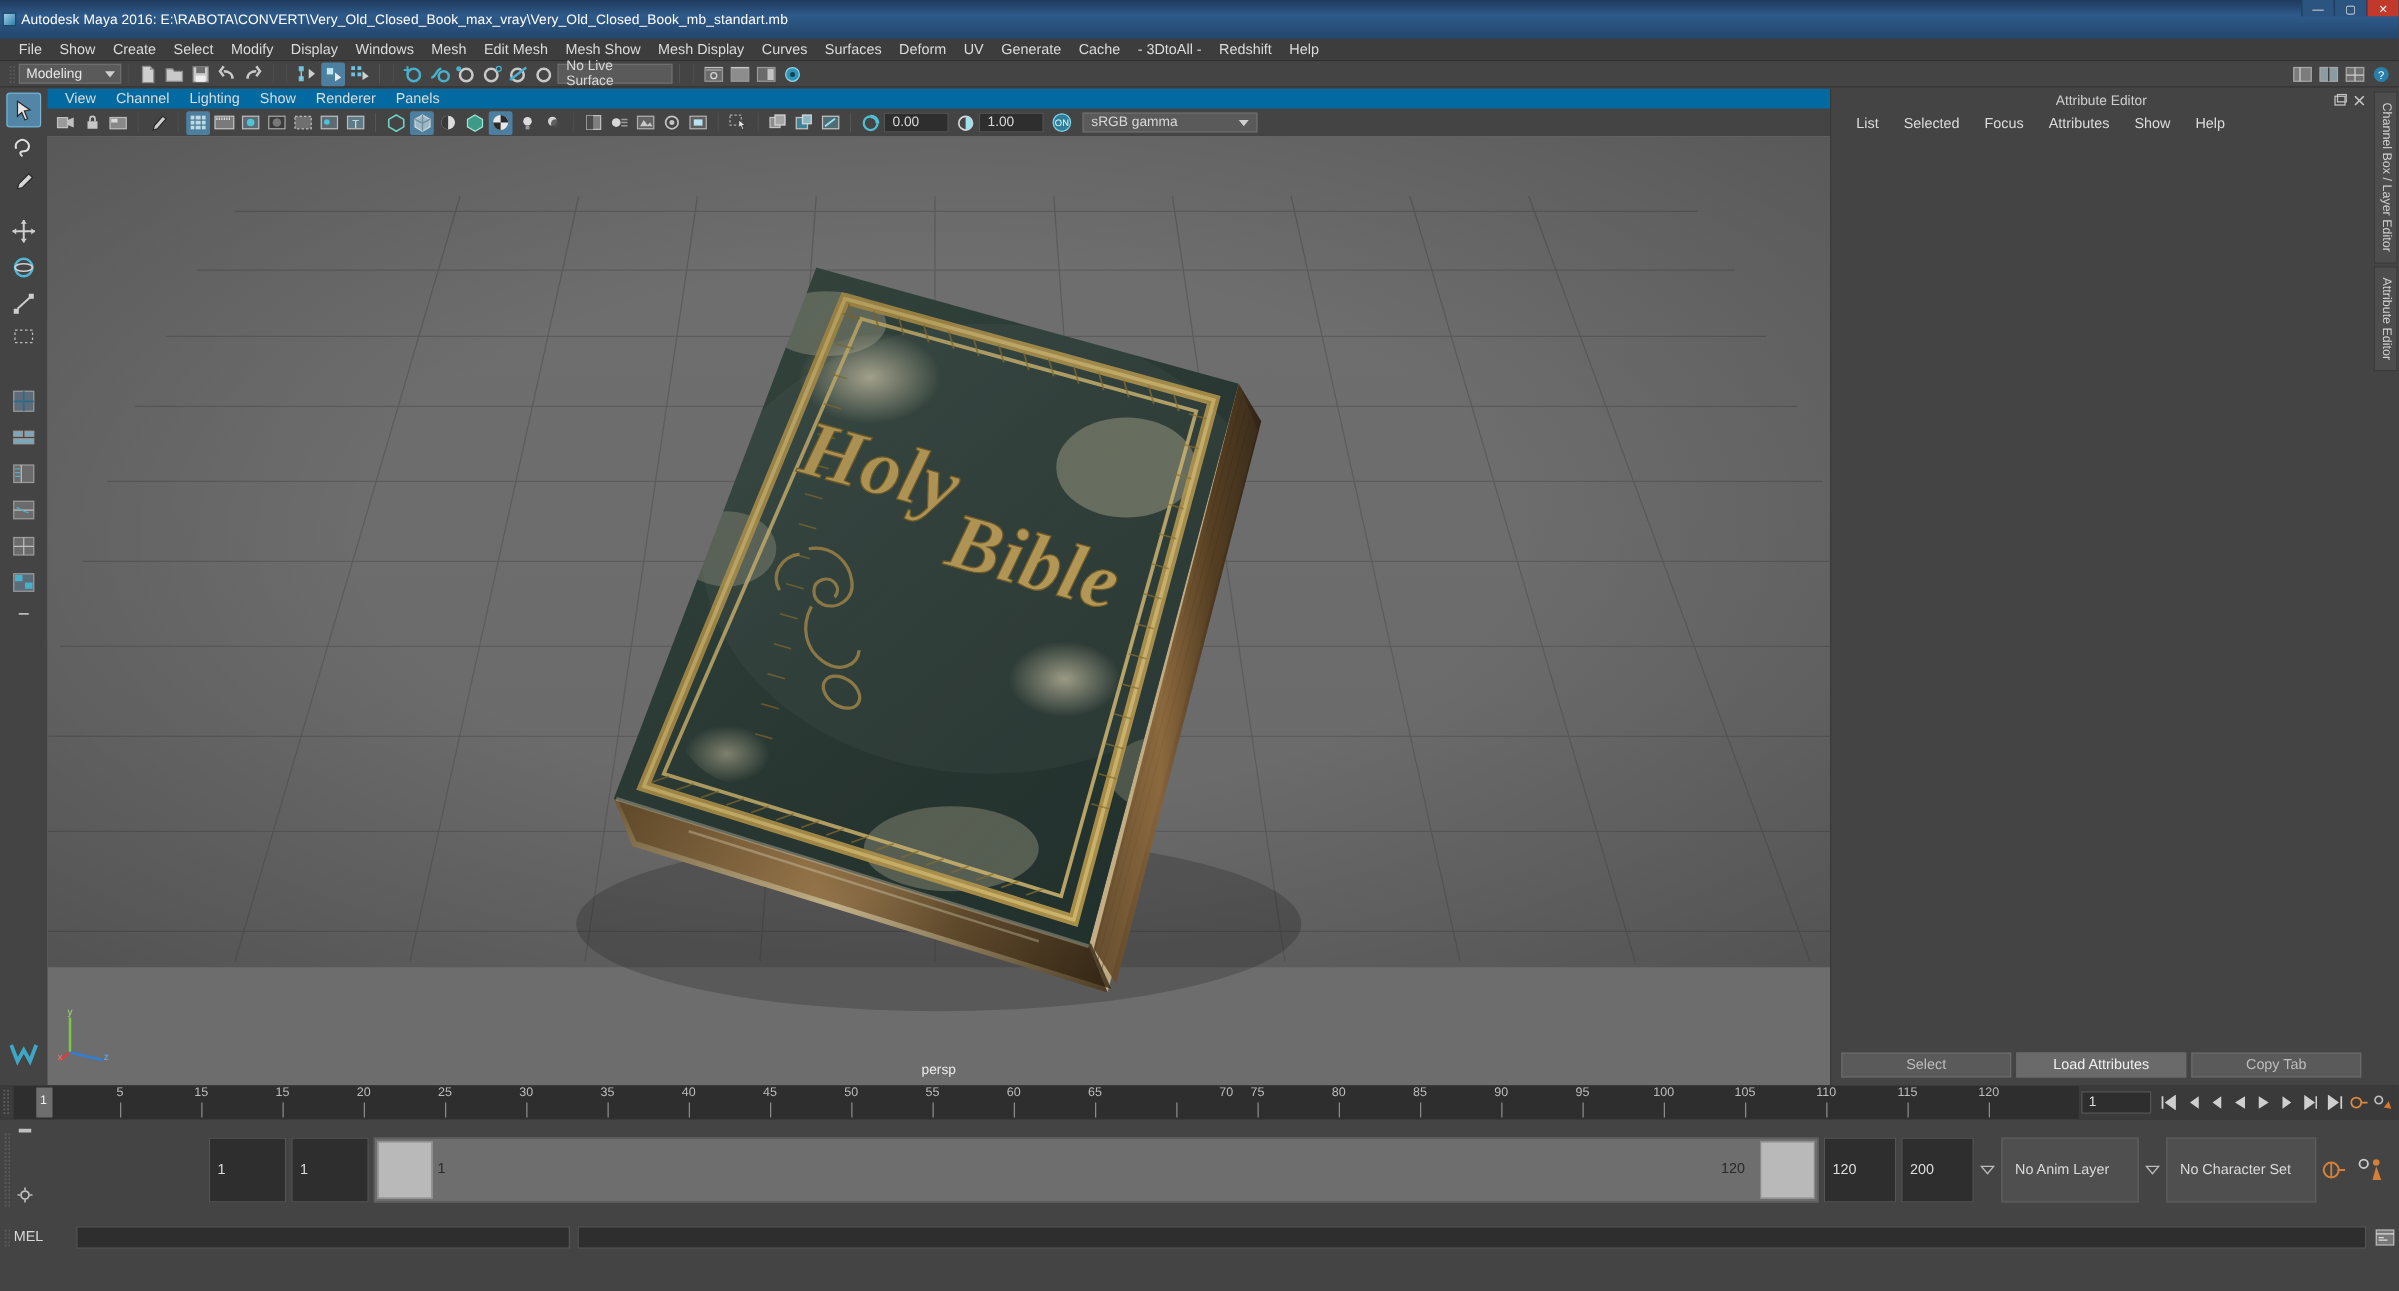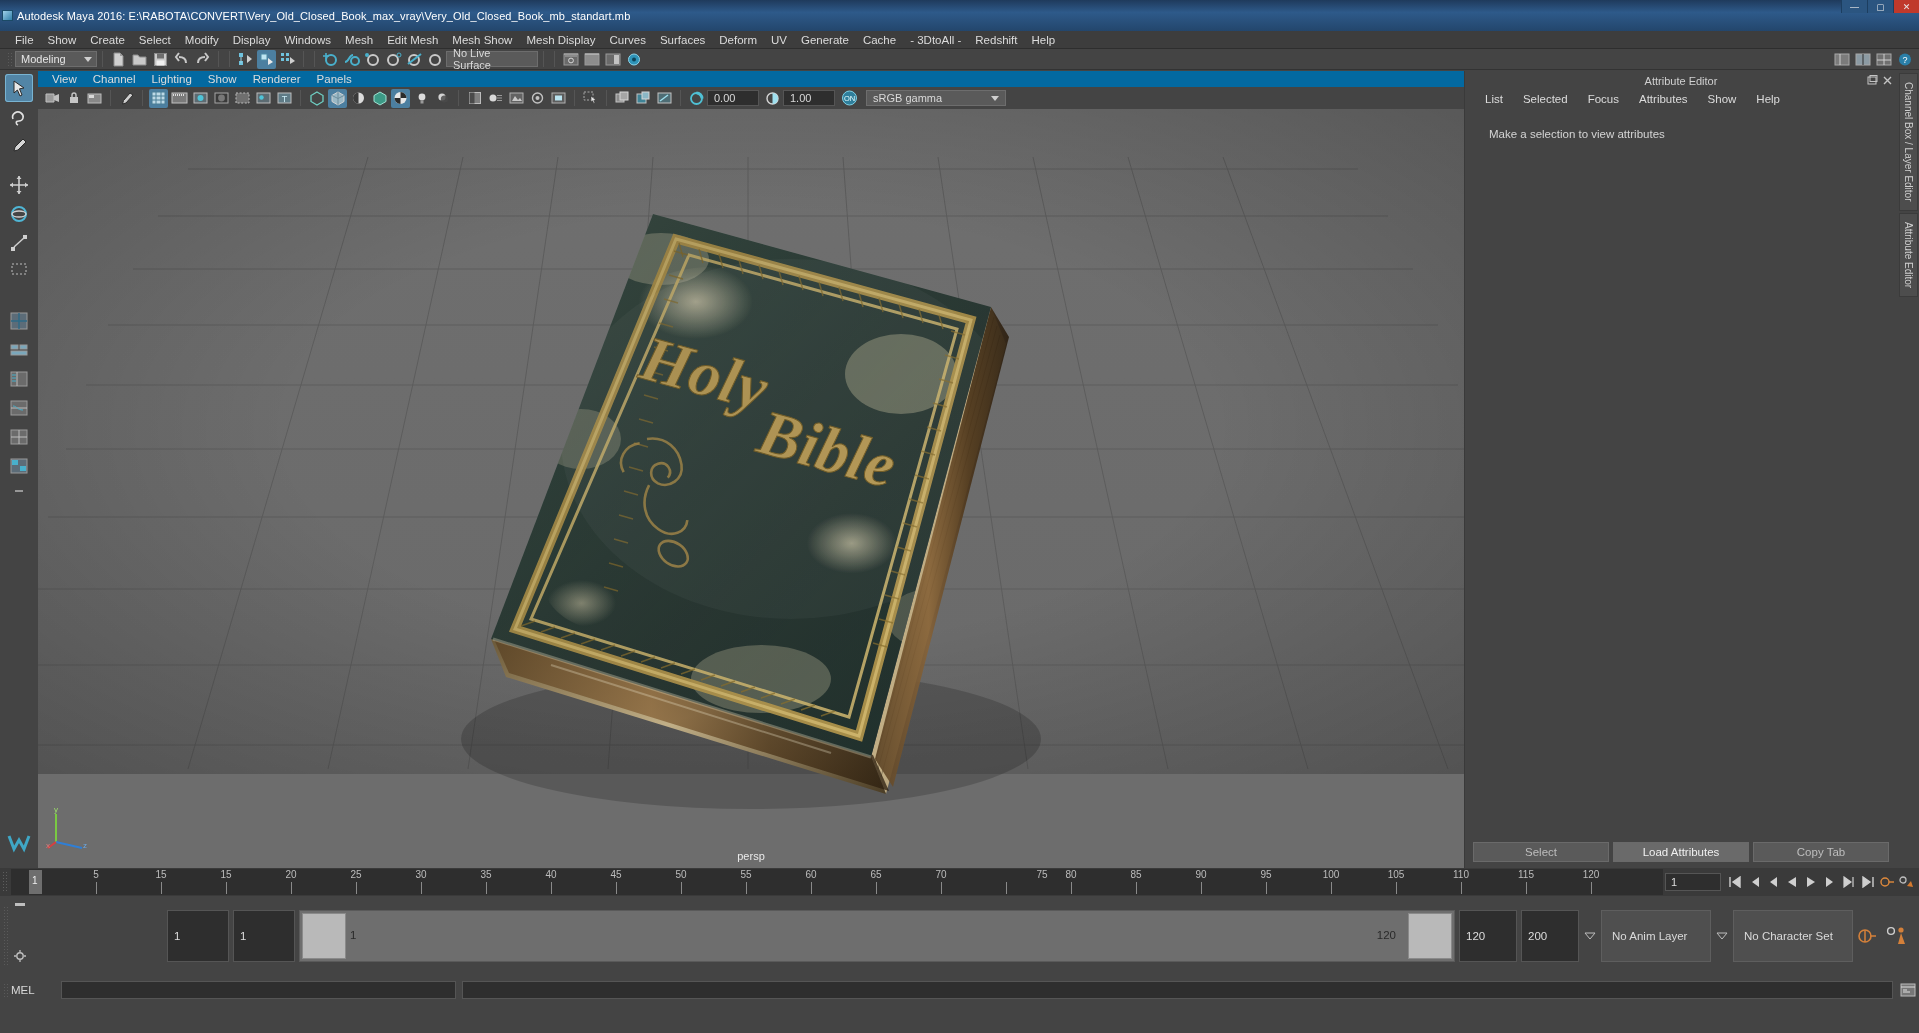--- a/index.html
+++ b/index.html
@@ -856,21 +856,20 @@
     </svg>
   </div>
   <div class="ae-menu">
     <div class="ami">List</div>
     <div class="ami">Selected</div>
     <div class="ami">Focus</div>
     <div class="ami">Attributes</div>
     <div class="ami">Show</div>
     <div class="ami">Help</div>
   </div>
-  <div class="ae-body">Make a selection to view attributes</div>
   <div id="ae-buttons">
     <div class="aeb">Select</div>
     <div class="aeb active">Load Attributes</div>
     <div class="aeb">Copy Tab</div>
   </div>
 </div>
 
 <div id="rtabs">
   <div class="rtab">Channel Box / Layer Editor</div>
   <div class="rtab">Attribute Editor</div>
@@ -903,23 +902,23 @@
         <div class="ticklabel" style="left: 605px;">45</div>
         <div class="tick" style="left: 670px;"></div>
         <div class="ticklabel" style="left: 670px;">50</div>
         <div class="tick" style="left: 735px;"></div>
         <div class="ticklabel" style="left: 735px;">55</div>
         <div class="tick" style="left: 800px;"></div>
         <div class="ticklabel" style="left: 800px;">60</div>
         <div class="tick" style="left: 865px;"></div>
         <div class="ticklabel" style="left: 865px;">65</div>
         <div class="tick" style="left: 930px;"></div>
-        <div class="ticklabel" style="left: 930px;">70</div>
+        <div class="ticklabel" style="left: 970px;">70</div>
         <div class="tick" style="left: 995px;"></div>
-        <div class="ticklabel" style="left: 995px; margin-left: 36px;">75</div>
+        <div class="ticklabel" style="left: 995px;">75</div>
         <div class="tick" style="left: 1060px;"></div>
         <div class="ticklabel" style="left: 1060px;">80</div>
         <div class="tick" style="left: 1125px;"></div>
         <div class="ticklabel" style="left: 1125px;">85</div>
         <div class="tick" style="left: 1190px;"></div>
         <div class="ticklabel" style="left: 1190px;">90</div>
         <div class="tick" style="left: 1255px;"></div>
         <div class="ticklabel" style="left: 1255px;">95</div>
         <div class="tick" style="left: 1320px;"></div>
         <div class="ticklabel" style="left: 1320px;">100</div>

